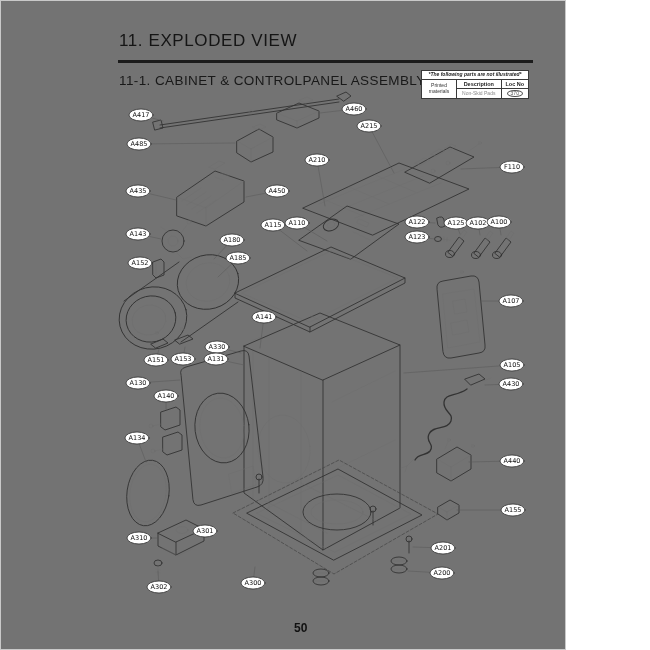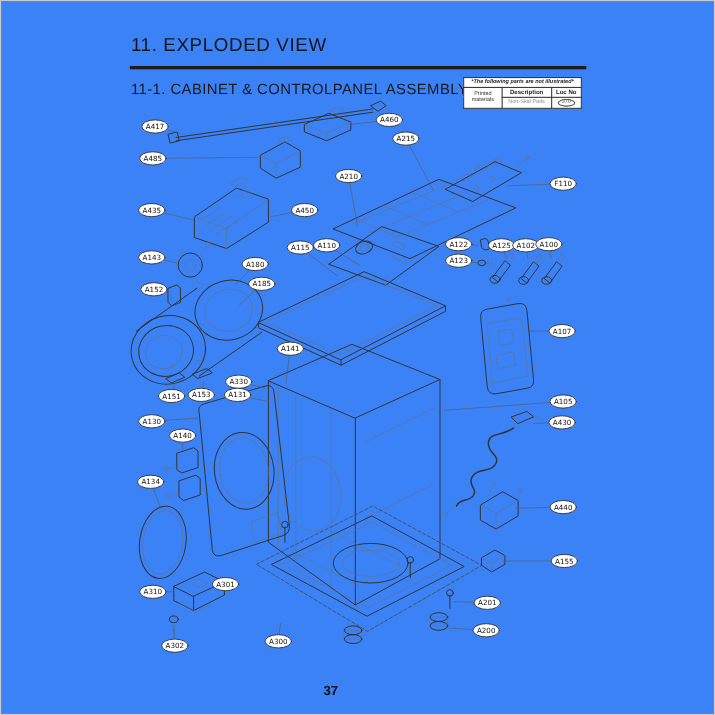--- a/index.html
+++ b/index.html
@@ -1,17 +1,17 @@
 <!DOCTYPE html>
 <html><head>
 <meta charset="utf-8">
 <style>
   html,body{margin:0;padding:0;background:#fff;}
   .page{
-    position:relative;width:650px;height:650px;background:#3b82f6;
+    position:relative;width:566px;height:650px;background:#737373;
     font-family:"Liberation Sans",sans-serif;color:#111;
     border:1px solid #c9c9c9;box-sizing:border-box;overflow:hidden;padding-left:13px;
   }
   .title{position:absolute;left:118px;top:30px;font-size:17px;letter-spacing:.6px;color:#151515;font-weight:500;}
   .rule{position:absolute;left:117px;top:59px;width:415px;height:2.5px;background:#1c1c1c;}
   .subtitle{position:absolute;left:118px;top:72px;font-size:13.5px;letter-spacing:.4px;color:#191919;font-weight:500;}
   .ni-table{position:absolute;left:420px;top:69px;width:108px;border-collapse:collapse;
     font-size:5.5px;line-height:1.1;color:#222;background:#fff;}
   .ni-table td{border:1px solid #3a3a3a;padding:1px 2px;}
   .ni-table .hd{font-weight:bold;font-style:italic;text-align:center;font-size:5px;}
@@ -440,14 +440,14 @@
           <text x="158" y="588.3" class="label-text">A302</text>
         </g>
         <g>
           <line x1="252" y1="582" x2="254" y2="566" class="leader"></line>
           <ellipse cx="252" cy="582" rx="12" ry="6" class="label-oval"></ellipse>
           <text x="252" y="584.3" class="label-text">A300</text>
         </g>
       </g>
   </svg>
 
-  <div class="pageno">37</div>
+  <div class="pageno">50</div>
 </div>
 
 </body></html>

